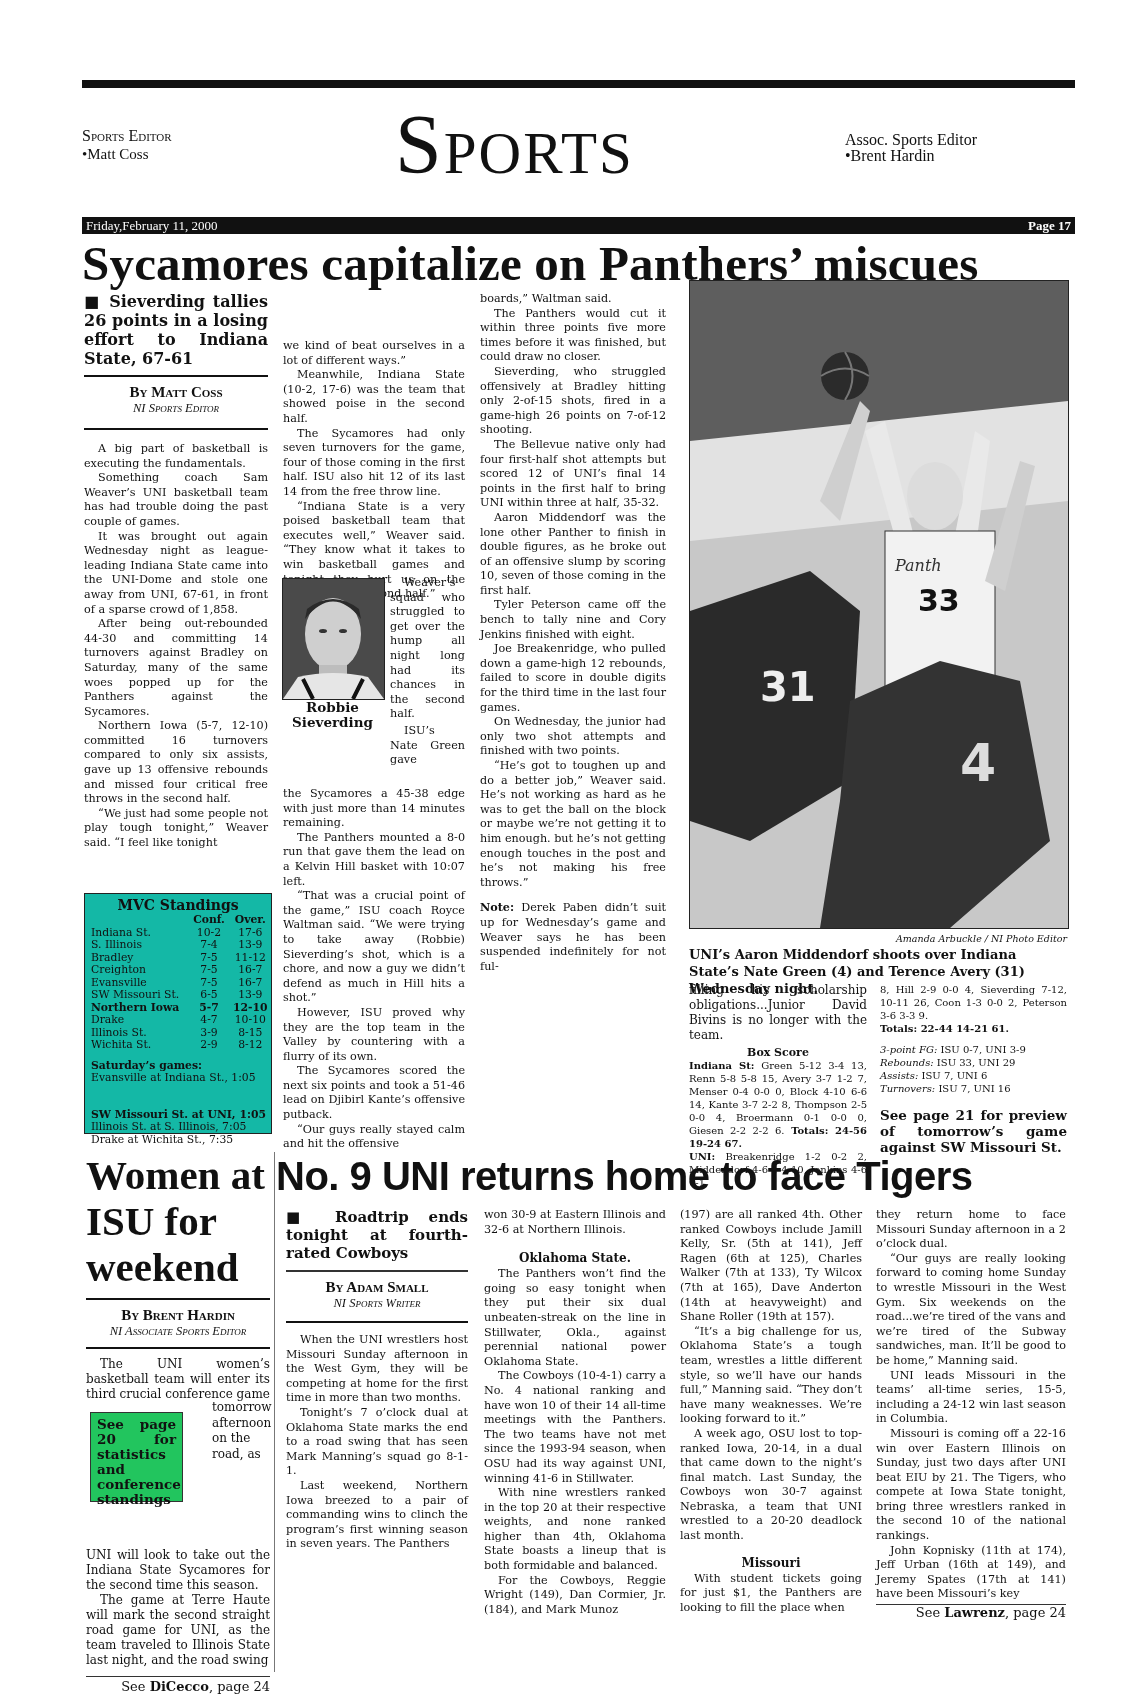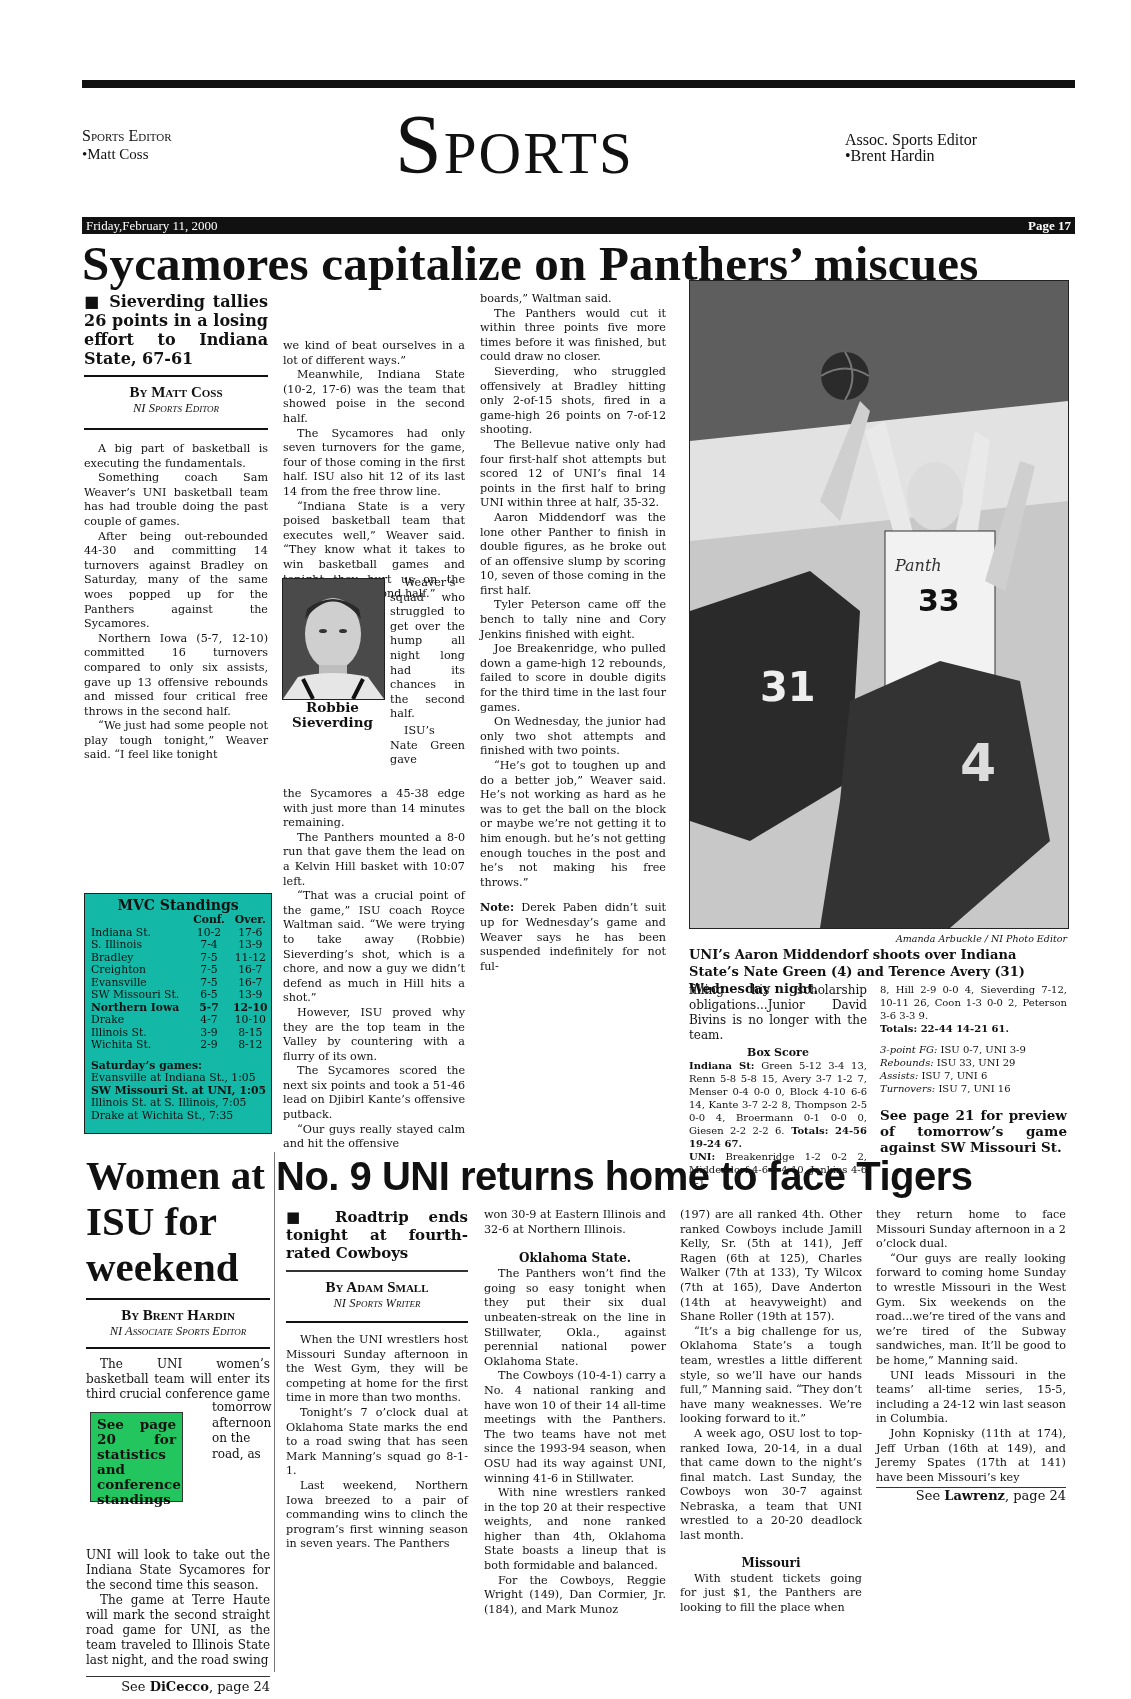--- a/index.html
+++ b/index.html
@@ -59,20 +59,21 @@
 
 <div class="abs" style="left:84px;top:292px;width:184px;">
   <div class="deck">■ Sieverding tallies 26 points in a losing effort to Indiana State, 67-61</div>
   <div class="hrule" style="margin:7px 0 6px;"></div>
   <div class="byline serif">By Matt Coss</div>
   <div class="byline-role serif">NI Sports Editor</div>
   <div class="hrule" style="margin:12px 0 12px;"></div>
   <div class="bodytext" id="mcol1">
       <p>A big part of basketball is executing the fundamentals.</p>
       <p>Something coach Sam Weaver’s UNI basketball team has had trouble doing the past couple of games.</p>
+      <p>It was brought out again Wednesday night as league-leading Indiana State came into the UNI-Dome and stole one away from UNI, 67-61, in front of a sparse crowd of 1,858.</p>
       <p>After being out-rebounded 44-30 and committing 14 turnovers against Bradley on Saturday, many of the same woes popped up for the Panthers against the Sycamores.</p>
       <p>Northern Iowa (5-7, 12-10) committed 16 turnovers compared to only six assists, gave up 13 offensive rebounds and missed four critical free throws in the second half.</p>
       <p>“We just had some people not play tough tonight,” Weaver said. “I feel like tonight</p>
     </div>
 </div>
 
 <div class="abs standings">
   <div style="text-align:center;font-weight:bold;font-size:14px;line-height:18px;margin-top:2px;">MVC Standings</div>
   <table>
     <tbody>
@@ -131,21 +132,21 @@
         <tr>
           <td class="t">Wichita St.</td>
           <td class="c">2-9</td>
           <td class="c">8-12</td>
         </tr>
       </tbody>
   </table>
   <div style="margin:8px 0 0 6px;font-weight:bold;">Saturday’s games:</div>
   <div id="games-list" style="margin-left:6px;">
       <div>Evansville at Indiana St., 1:05</div>
-      <div style="font-weight: bold;">SW Missouri St. at UNI, 1:05</div>
+      <div style="font-weight: bold; margin-top: 24px;">SW Missouri St. at UNI, 1:05</div>
       <div>Illinois St. at S. Illinois, 7:05</div>
       <div>Drake at Wichita St., 7:35</div>
     </div>
 </div>
 
 <div class="abs" style="left:283px;top:292px;width:182px;margin-top:47px;">
   <div class="bodytext" id="mcol2top">
       <p style="text-indent: 0px;">we kind of beat ourselves in a lot of different ways.”</p>
       <p>Meanwhile, Indiana State (10-2, 17-6) was the team that showed poise in the second half.</p>
       <p>The Sycamores had only seven turnovers for the game, four of those coming in the first half. ISU also hit 12 of its last 14 from the free throw line.</p>
@@ -306,19 +307,20 @@
   <div class="bodytext">
       <p>With student tickets going for just $1, the Panthers are looking to fill the place when</p>
     </div>
 </div>
 
 <div class="abs" style="left:876px;top:1208px;width:190px;">
   <div class="bodytext" id="wcol4">
       <p style="text-indent: 0px;">they return home to face Missouri Sunday afternoon in a 2 o’clock dual.</p>
       <p>“Our guys are really looking forward to coming home Sunday to wrestle Missouri in the West Gym. Six weekends on the road...we’re tired of the vans and we’re tired of the Subway sandwiches, man. It’ll be good to be home,” Manning said.</p>
       <p>UNI leads Missouri in the teams’ all-time series, 15-5, including a 24-12 win last season in Columbia.</p>
+      <p>Missouri is coming off a 22-16 win over Eastern Illinois on Sunday, just two days after UNI beat EIU by 21. The Tigers, who compete at Iowa State tonight, bring three wrestlers ranked in the second 10 of the national rankings.</p>
       <p>John Kopnisky (11th at 174), Jeff Urban (16th at 149), and Jeremy Spates (17th at 141) have been Missouri’s key</p>
     </div>
   <div class="thinrule" style="margin-top:2px;"></div>
   <div class="jump">
     <span>See </span><b>Lawrenz</b><span>, page 24</span>
   </div>
 </div>
 
 </body></html>

